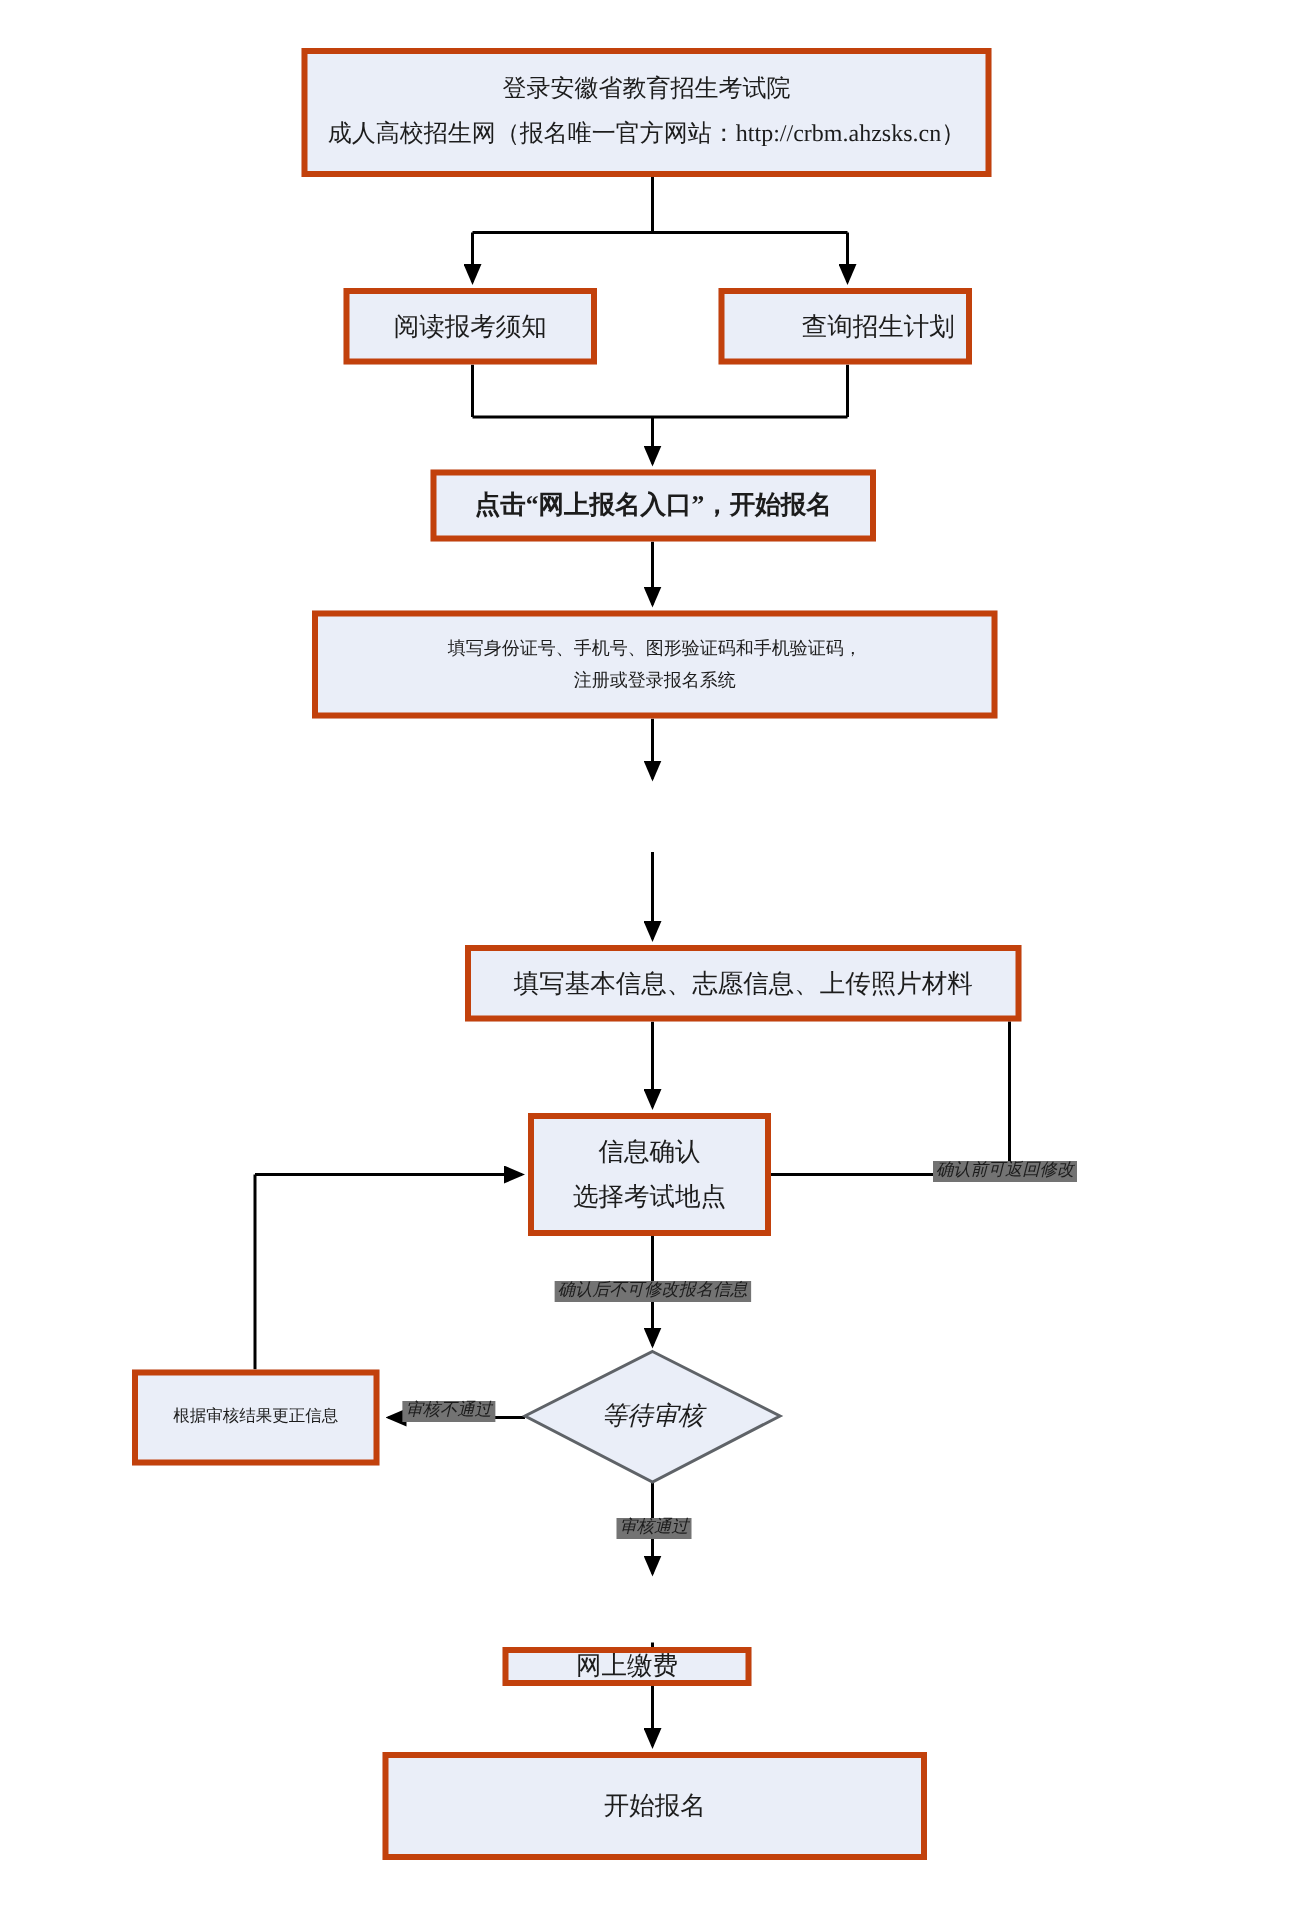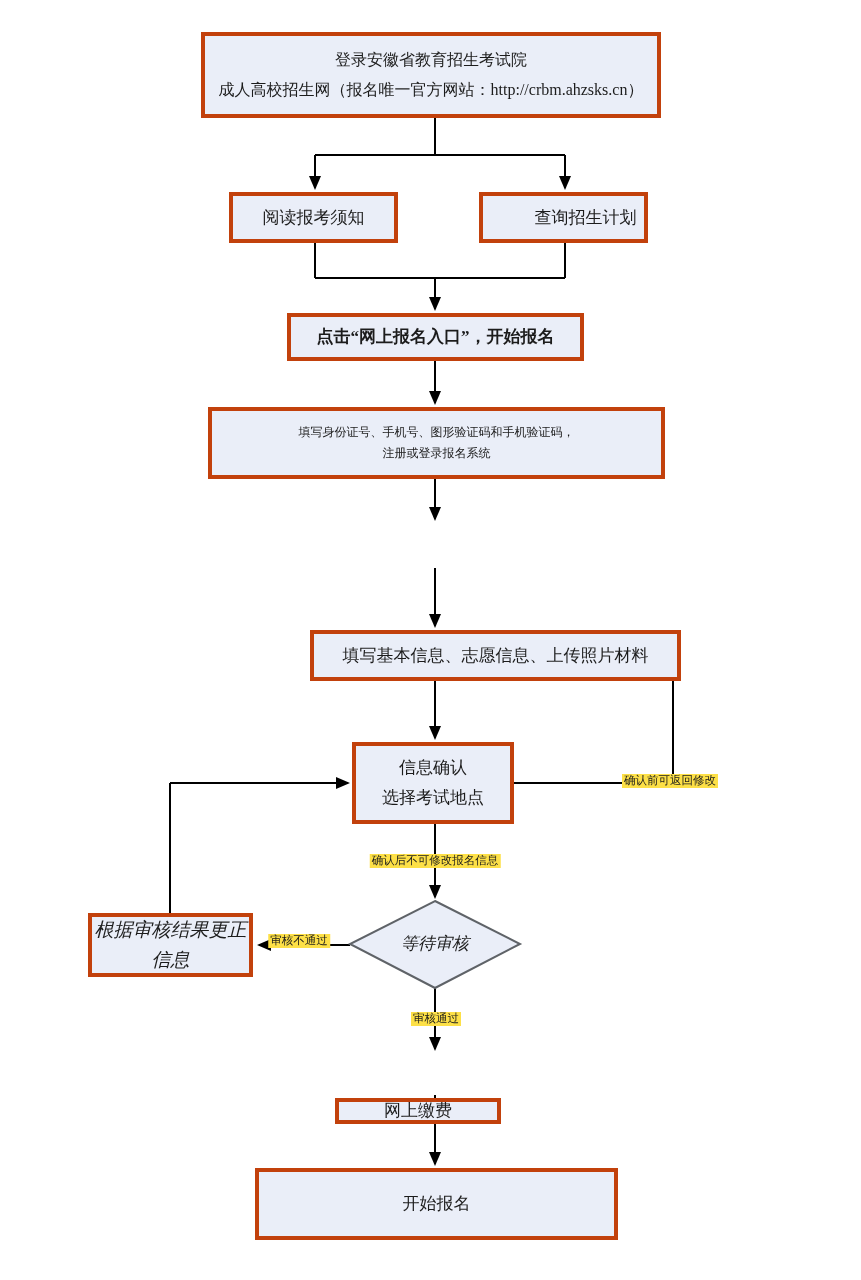--- a/index.html
+++ b/index.html
@@ -39,33 +39,34 @@
   }
   .n-login        { left:201px; top:32px;  width:460px; height:86px; font-size:16px; line-height:1.85; }
   .n-read-notice  { left:229px; top:192px; width:169px; height:51px; }
   .n-query-plan   { left:479px; top:192px; width:169px; height:51px;padding-left:44px; }
   .n-click-entry  { left:287px; top:313px; width:297px; height:48px;font-weight:bold; }
   .n-register     { left:208px; top:407px; width:457px; height:72px; font-size:12px; line-height:1.75; }
   .n-commitment   { left:287px; top:523px; width:297px; height:45px; }
   .n-fill-info    { left:266px; top:630px; width:371px; height:51px;margin-left:44px; }
   .n-confirm      { left:352px; top:742px; width:162px; height:82px; line-height:1.75;align-items:center; }
   .n-wait-review  { left:355px; top:930px; width:160px; height:28px;font-style:italic; }
-  .n-correct-info { left:88px;  top:913px; width:165px; height:64px; font-size:19px;font-style:italic; }
+  .n-correct-info { left:88px;  top:913px; width:165px; height:64px; font-size:11px; }
   .n-pay          { left:335px; top:1053px; width:166px; height:26px;margin-top:45px; }
   .n-complete     { left:255px; top:1168px; width:363px; height:72px; }
   .edge-label {
     position: absolute;
     transform: translateX(-50%);
-    background: #fde047;
+    background: #737373;
     font-size: 11.5px;
     line-height: 1.2;
     white-space: nowrap;
     padding: 0 2px;
     color: #1c1c1c;
     z-index: 4;
+    font-style: italic;
   }
   .el-before   { left:670px; top:774px; }
   .el-after    { left:435px; top:854px; }
   .el-rejected { left:299px; top:934px; }
   .el-passed   { left:436px; top:1012px; }
 </style>
 </head>
 <body>
 
 <div class="canvas">

